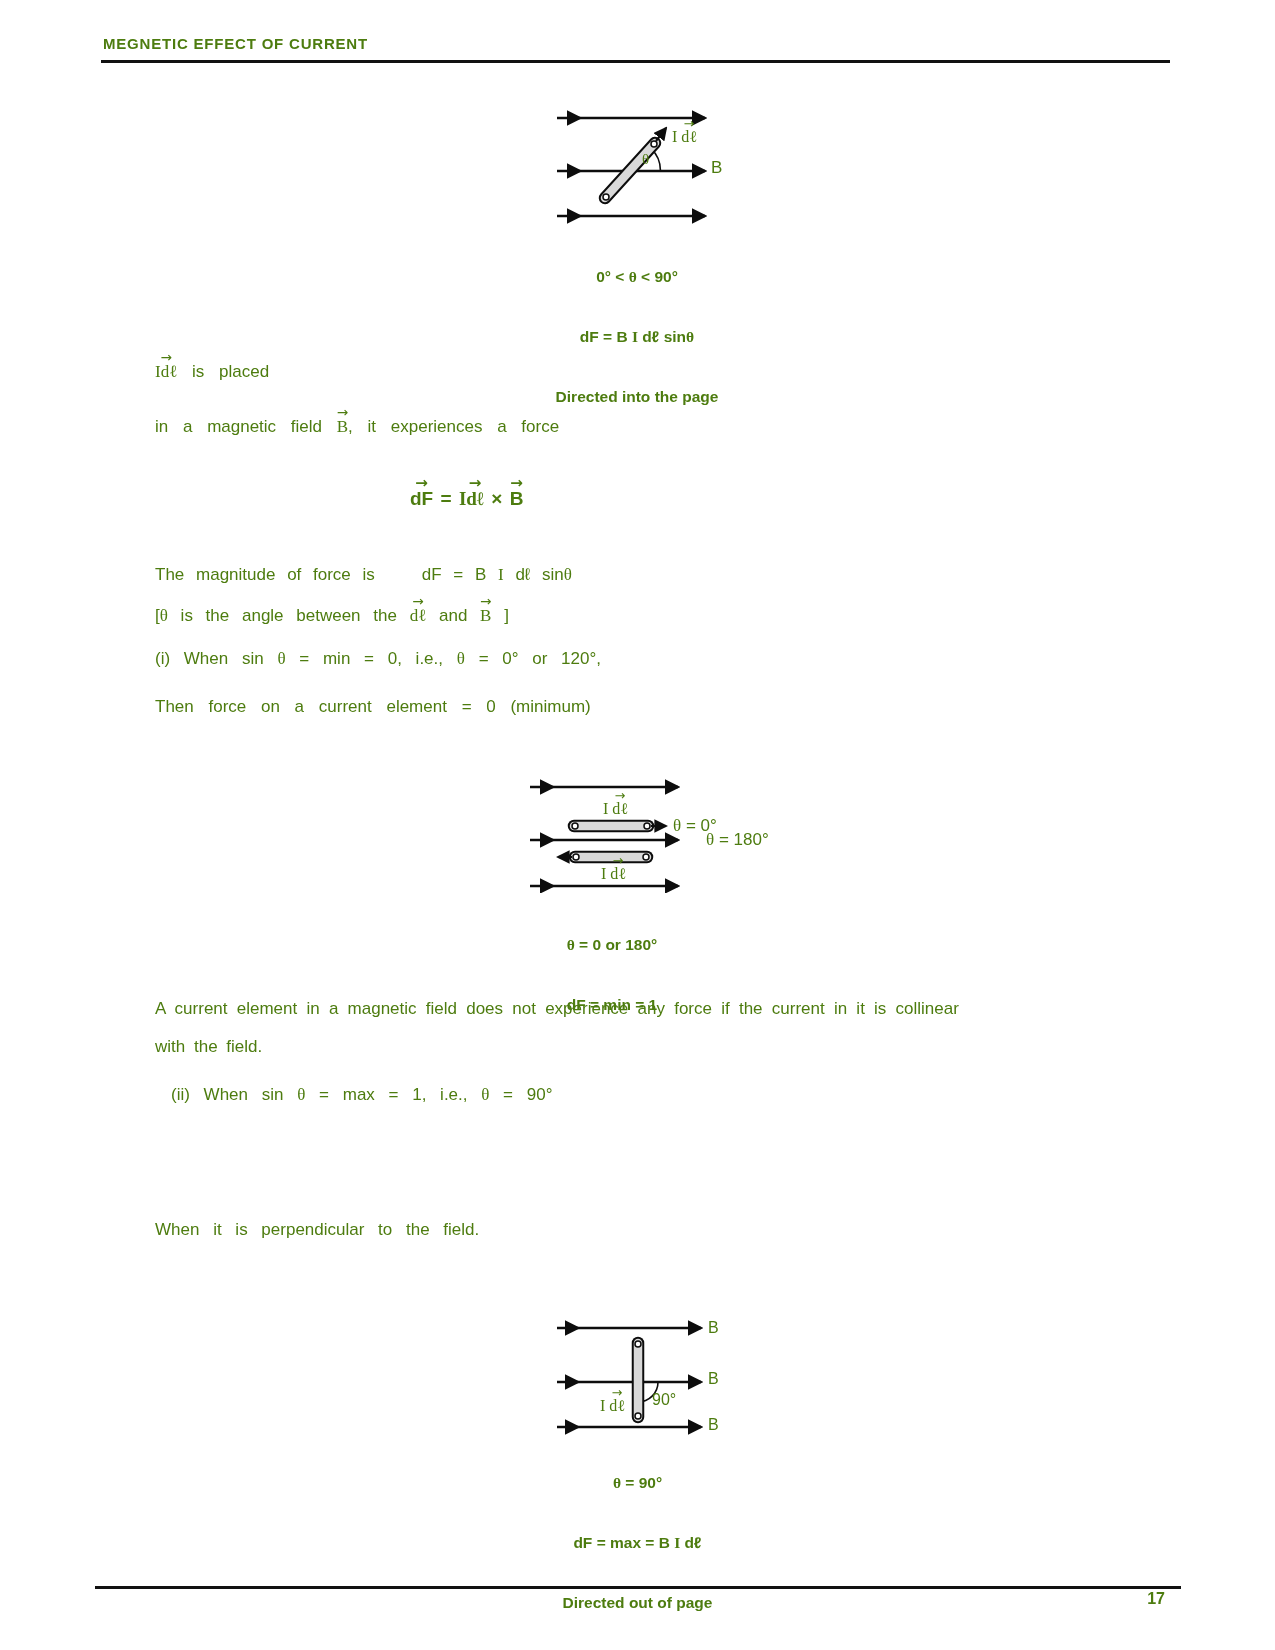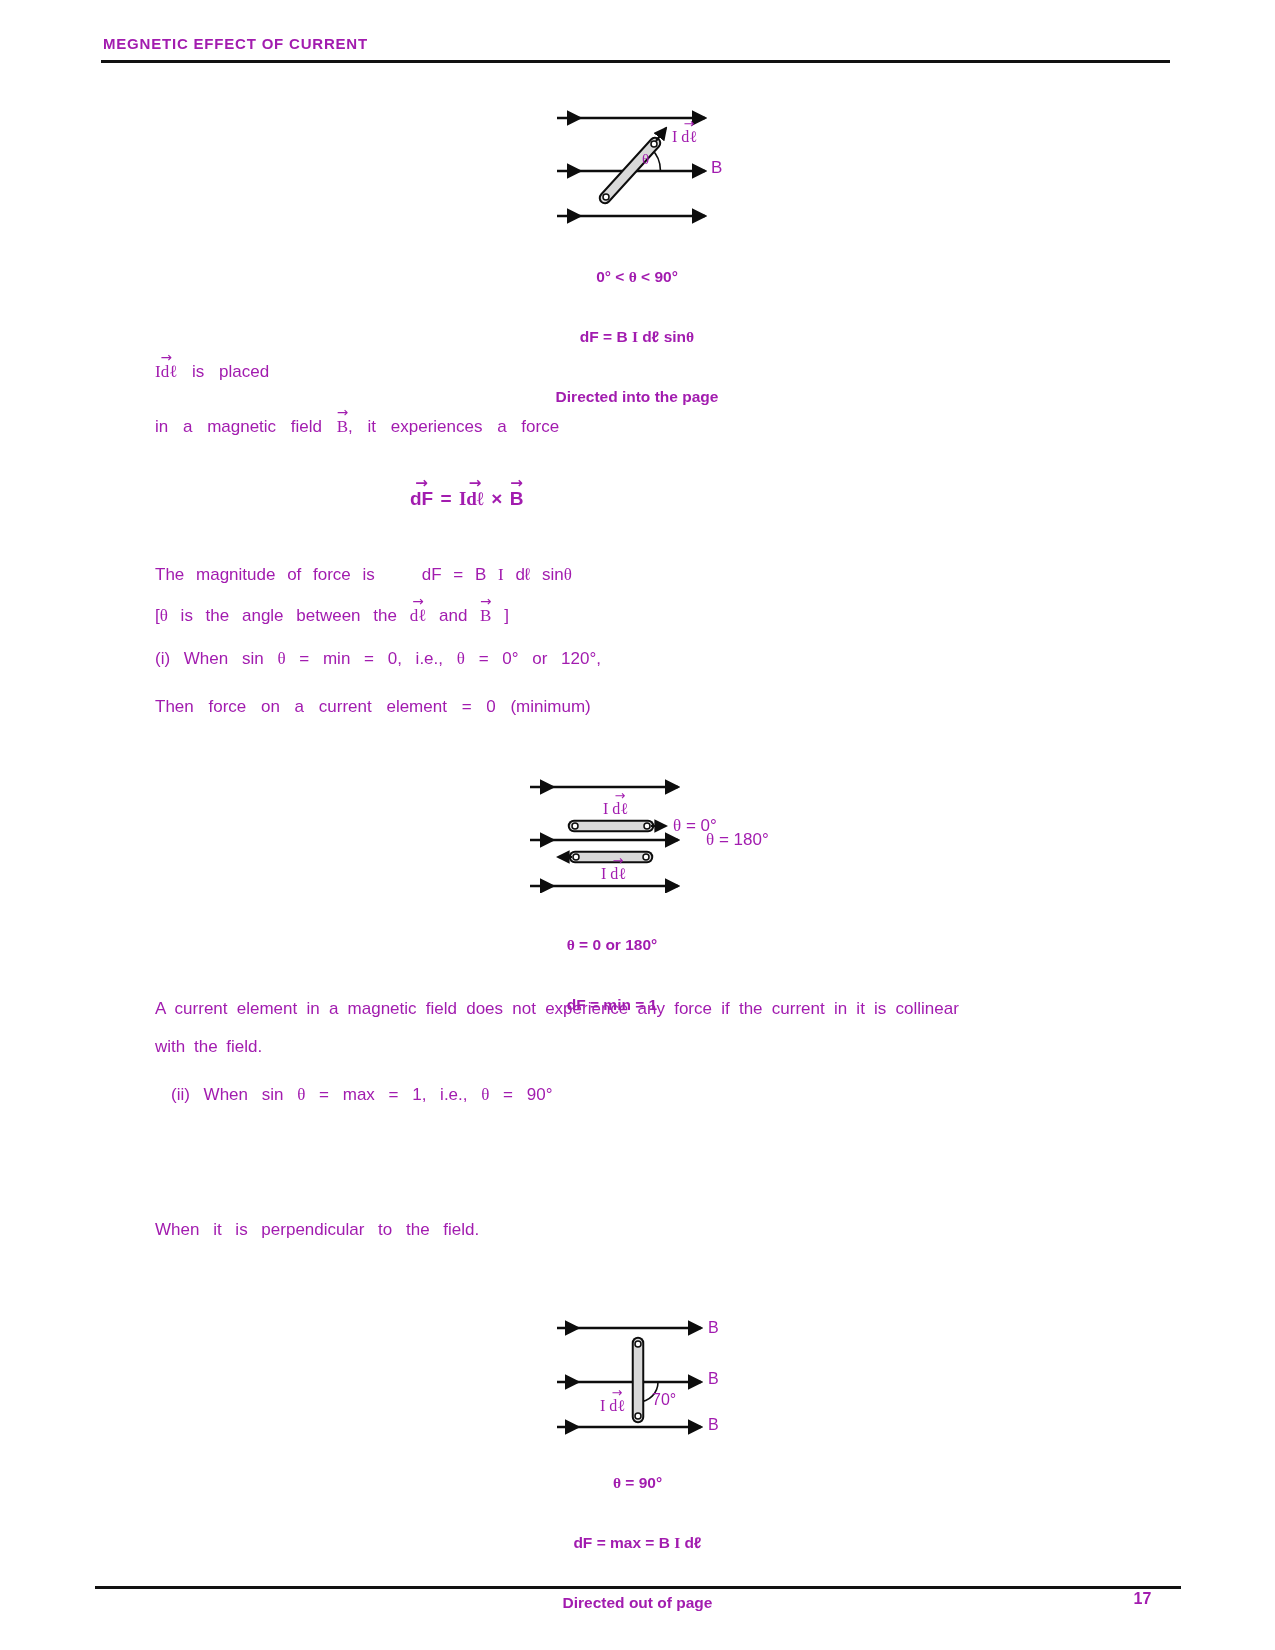--- a/index.html
+++ b/index.html
@@ -1,26 +1,26 @@
 <!DOCTYPE html>
 <html><head>
 <meta charset="utf-8">
 <style>
   html,body{margin:0;padding:0;background:#ffffff;}
   .page{
     position:relative;width:1275px;height:1650px;background:#ffffff;overflow:hidden;
-    font-family:"Liberation Sans","DejaVu Sans",sans-serif;color:#a21caf;
+    font-family:"Liberation Sans","DejaVu Sans",sans-serif;color:#4d7c0f;
   }
   .header-title{
     position:absolute;left:103px;top:35px;font-size:15px;font-weight:bold;
     letter-spacing:0.8px;white-space:pre;
   }
   .header-rule{position:absolute;left:101px;top:60px;width:1069px;height:2.5px;background:#111;}
   .footer-rule{position:absolute;left:95px;top:1586px;width:1086px;height:3px;background:#111;}
-  .page-number{position:absolute;left:1120px;top:1590px;width:45px;text-align:center;
+  .page-number{position:absolute;left:1120px;top:1590px;width:45px;text-align:right;
     font-size:16px;font-weight:bold;}
   .tline{position:absolute;left:155px;font-size:17px;white-space:pre;line-height:1.25;}
   .serif{font-family:"Liberation Serif","DejaVu Serif",serif;}
   .vec{position:relative;display:inline-block;word-spacing:normal;}
   .vec-arrow{
     position:absolute;top:-0.75em;left:50%;transform:translateX(-50%);
     font-size:0.8em;line-height:1;letter-spacing:0;word-spacing:0;
     font-family:"DejaVu Sans",sans-serif;
   }
   .fig{position:absolute;margin:0;padding:0;}
@@ -129,21 +129,21 @@
       <path class="fl" d="M57 112 L78 112 L201 112" marker-mid="url(#m3)" marker-end="url(#m3)"></path>
       <path class="arc" d="M158 67 A 20 20 0 0 1 138 87"></path>
       <line class="rod-outer" x1="138" y1="28" x2="138" y2="102"></line>
       <line class="rod-inner" x1="138" y1="28" x2="138" y2="102"></line>
       <circle class="rod-end" cx="138" cy="29" r="3"></circle>
       <circle class="rod-end" cx="138" cy="101" r="3"></circle>
     </svg>
     <div class="lbl" style="left:208px;top:4px;font-size:16px;"><span>B</span></div>
     <div class="lbl" style="left:208px;top:55px;font-size:16px;"><span>B</span></div>
     <div class="lbl" style="left:208px;top:101px;font-size:16px;"><span>B</span></div>
-    <div class="lbl" style="left:152px;top:76px;font-size:16px;"><span>70°</span></div>
+    <div class="lbl" style="left:152px;top:76px;font-size:16px;"><span>90°</span></div>
     <div class="lbl" style="left:100px;top:82px;font-size:16px;"><span class="serif">I </span><span class="serif vec"><span class="vec-arrow">→</span><span class="vec-text">dℓ</span></span></div>
     <div class="caption" style="left:0;top:118px;width:275px;">
       <div><span class="serif">θ</span><span> = 90°</span></div>
       <div><span>dF = max = B </span><span class="serif">I</span><span> dℓ</span></div>
       <div><span>Directed out of page</span></div>
     </div>
   </figure>
 
   <div class="footer-rule"></div>
   <div class="page-number">17</div>

